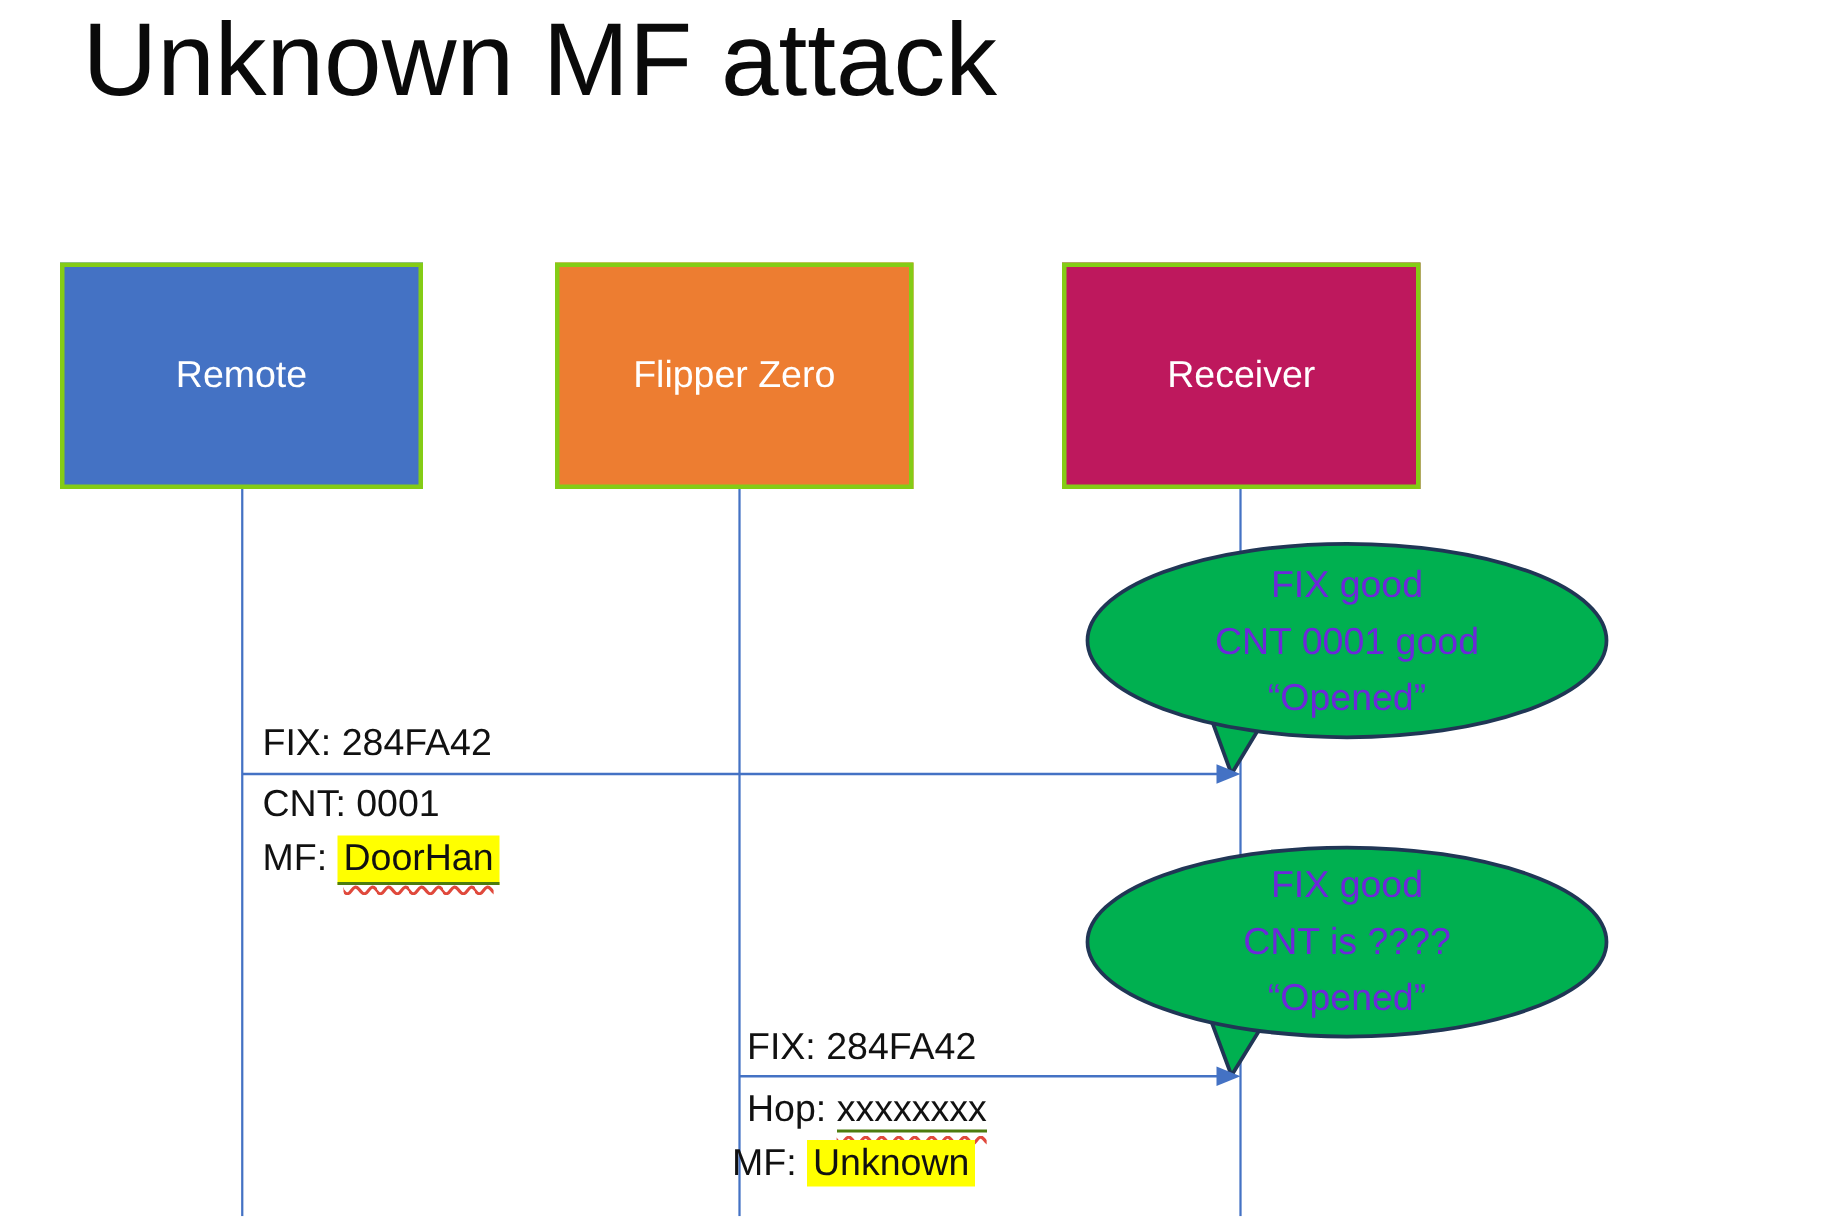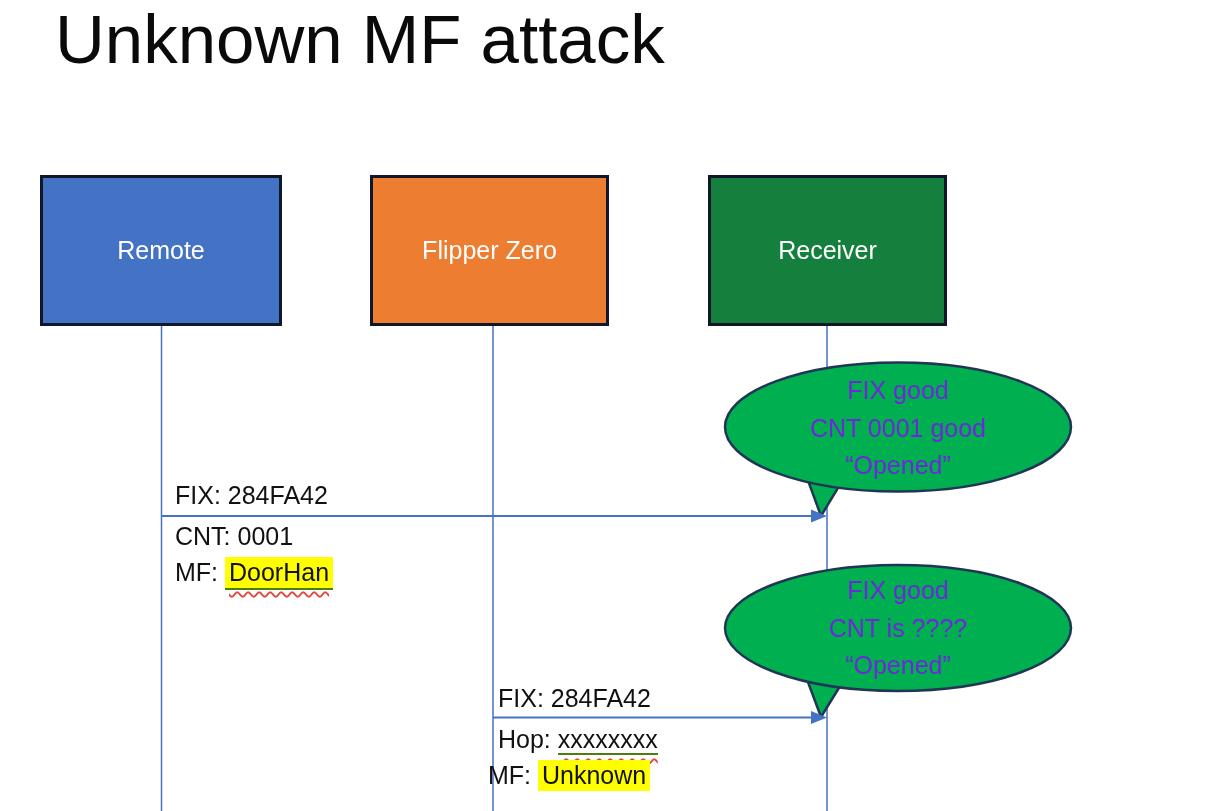--- a/index.html
+++ b/index.html
@@ -21,31 +21,31 @@
     color: #0a0a0a;
     letter-spacing: 0px;
     white-space: nowrap;
     font-family: "Liberation Sans", sans-serif;
   }
   .diagram-svg { position: absolute; left: 0; top: 0; }
   .actor {
     position: absolute;
     top: 175px;
     height: 151px;
-    border: 3px solid #0f172a;
+    border: 3px solid #84cc16;
     box-sizing: border-box;
     display: flex;
     align-items: center;
     justify-content: center;
     color: #ffffff;
     font-size: 25px;
   }
   .actor-remote   { left: 40px;  width: 242px; background: #4472C4; }
   .actor-flipper  { left: 370px; width: 239px; background: #ED7D31; }
-  .actor-receiver { left: 708px; width: 239px; background: #15803d; }
+  .actor-receiver { left: 708px; width: 239px; background: #be185d; }
   .msg-label {
     position: absolute;
     font-size: 25px;
     line-height: 30px;
     color: #111111;
     white-space: nowrap;
   }
   .hl { background: #FFFF00; padding: 1px 4px 2px 4px; }
   .underlined { border-bottom: 2px solid #4d7c0f; }
   .squiggled {

